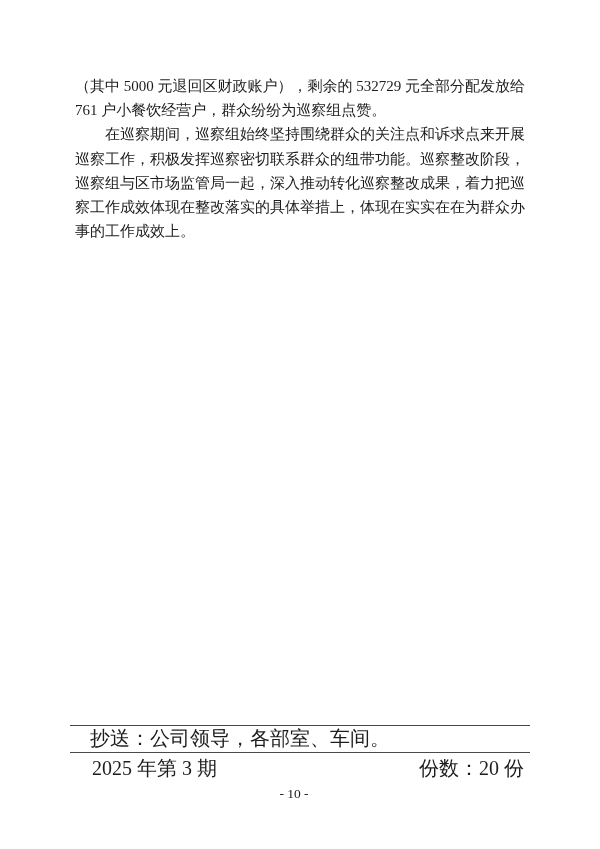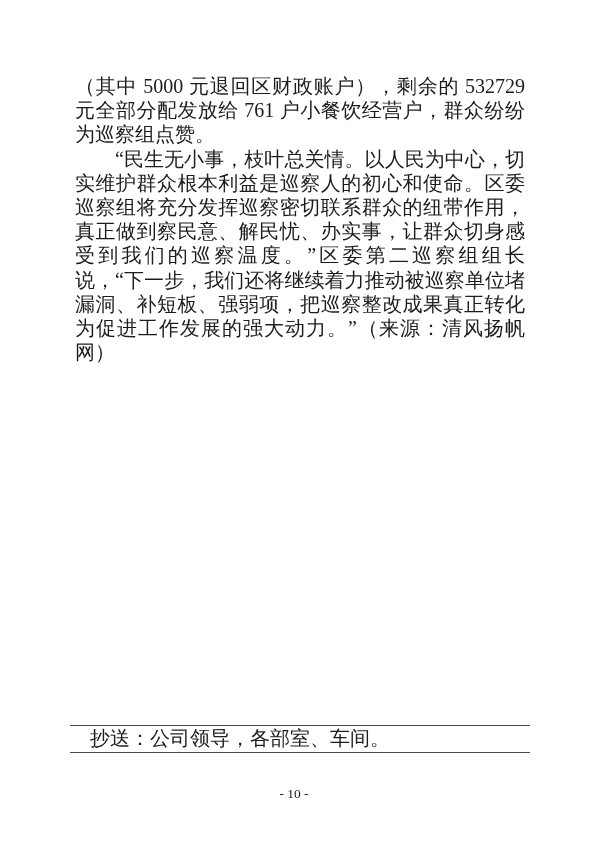--- a/index.html
+++ b/index.html
@@ -12,21 +12,21 @@
     font-family: "Liberation Serif", "DejaVu Serif", serif;
     color: #1c1c1c;
     overflow: hidden;
   }
 
   .body-text {
     position: absolute;
     left: 75px;
     right: 75px;
     top: 74px;
-    font-size: 20px;
+    font-size: 15px;
     line-height: 24.2px;
     text-align: justify;
     text-justify: inter-character;
   }
 
   .body-text p {
     margin: 0;
     padding: 0;
     text-indent: 2em;
   }
@@ -71,24 +71,28 @@
     color: #1c1c1c;
   }
 </style>
 </head>
 <body>
 
 <div class="page">
 
   <div class="body-text">
     <p class="no-indent">（其中 5000 元退回区财政账户），剩余的 532729 元全部分配发放给 761 户小餐饮经营户，群众纷纷为巡察组点赞。</p>
-    <p>“民生无小事，枝叶总关情。以人民为中心，切实维护群众根本利益是巡察人的初心和使命。区委巡察组将充分发挥巡察密切联系群众的纽带作用，真正做到察民意、解民忧、办实事，让群众切身感受到我们的巡察温度。”区委第二巡察组组长说，“下一步，我们还将继续着力推动被巡察单位堵漏洞、补短板、强弱项，把巡察整改成果真正转化为促进工作发展的强大动力。”（来源：清风扬帆网）</p>
+    <p>在巡察期间，巡察组始终坚持围绕群众的关注点和诉求点来开展巡察工作，积极发挥巡察密切联系群众的纽带功能。巡察整改阶段，巡察组与区市场监管局一起，深入推动转化巡察整改成果，着力把巡察工作成效体现在整改落实的具体举措上，体现在实实在在为群众办事的工作成效上。</p>
   </div>
 
   <div class="footer">
     <hr class="rule">
     <div class="cc-line">抄送：公司领导，各部室、车间。</div>
     <hr class="rule">
+    <div class="issue-row">
+      <span>2025 年第 3 期</span>
+      <span>份数：20 份</span>
+    </div>
   </div>
 
   <div class="page-number">- 10 -</div>
 
 </div>
 
 </body></html>

